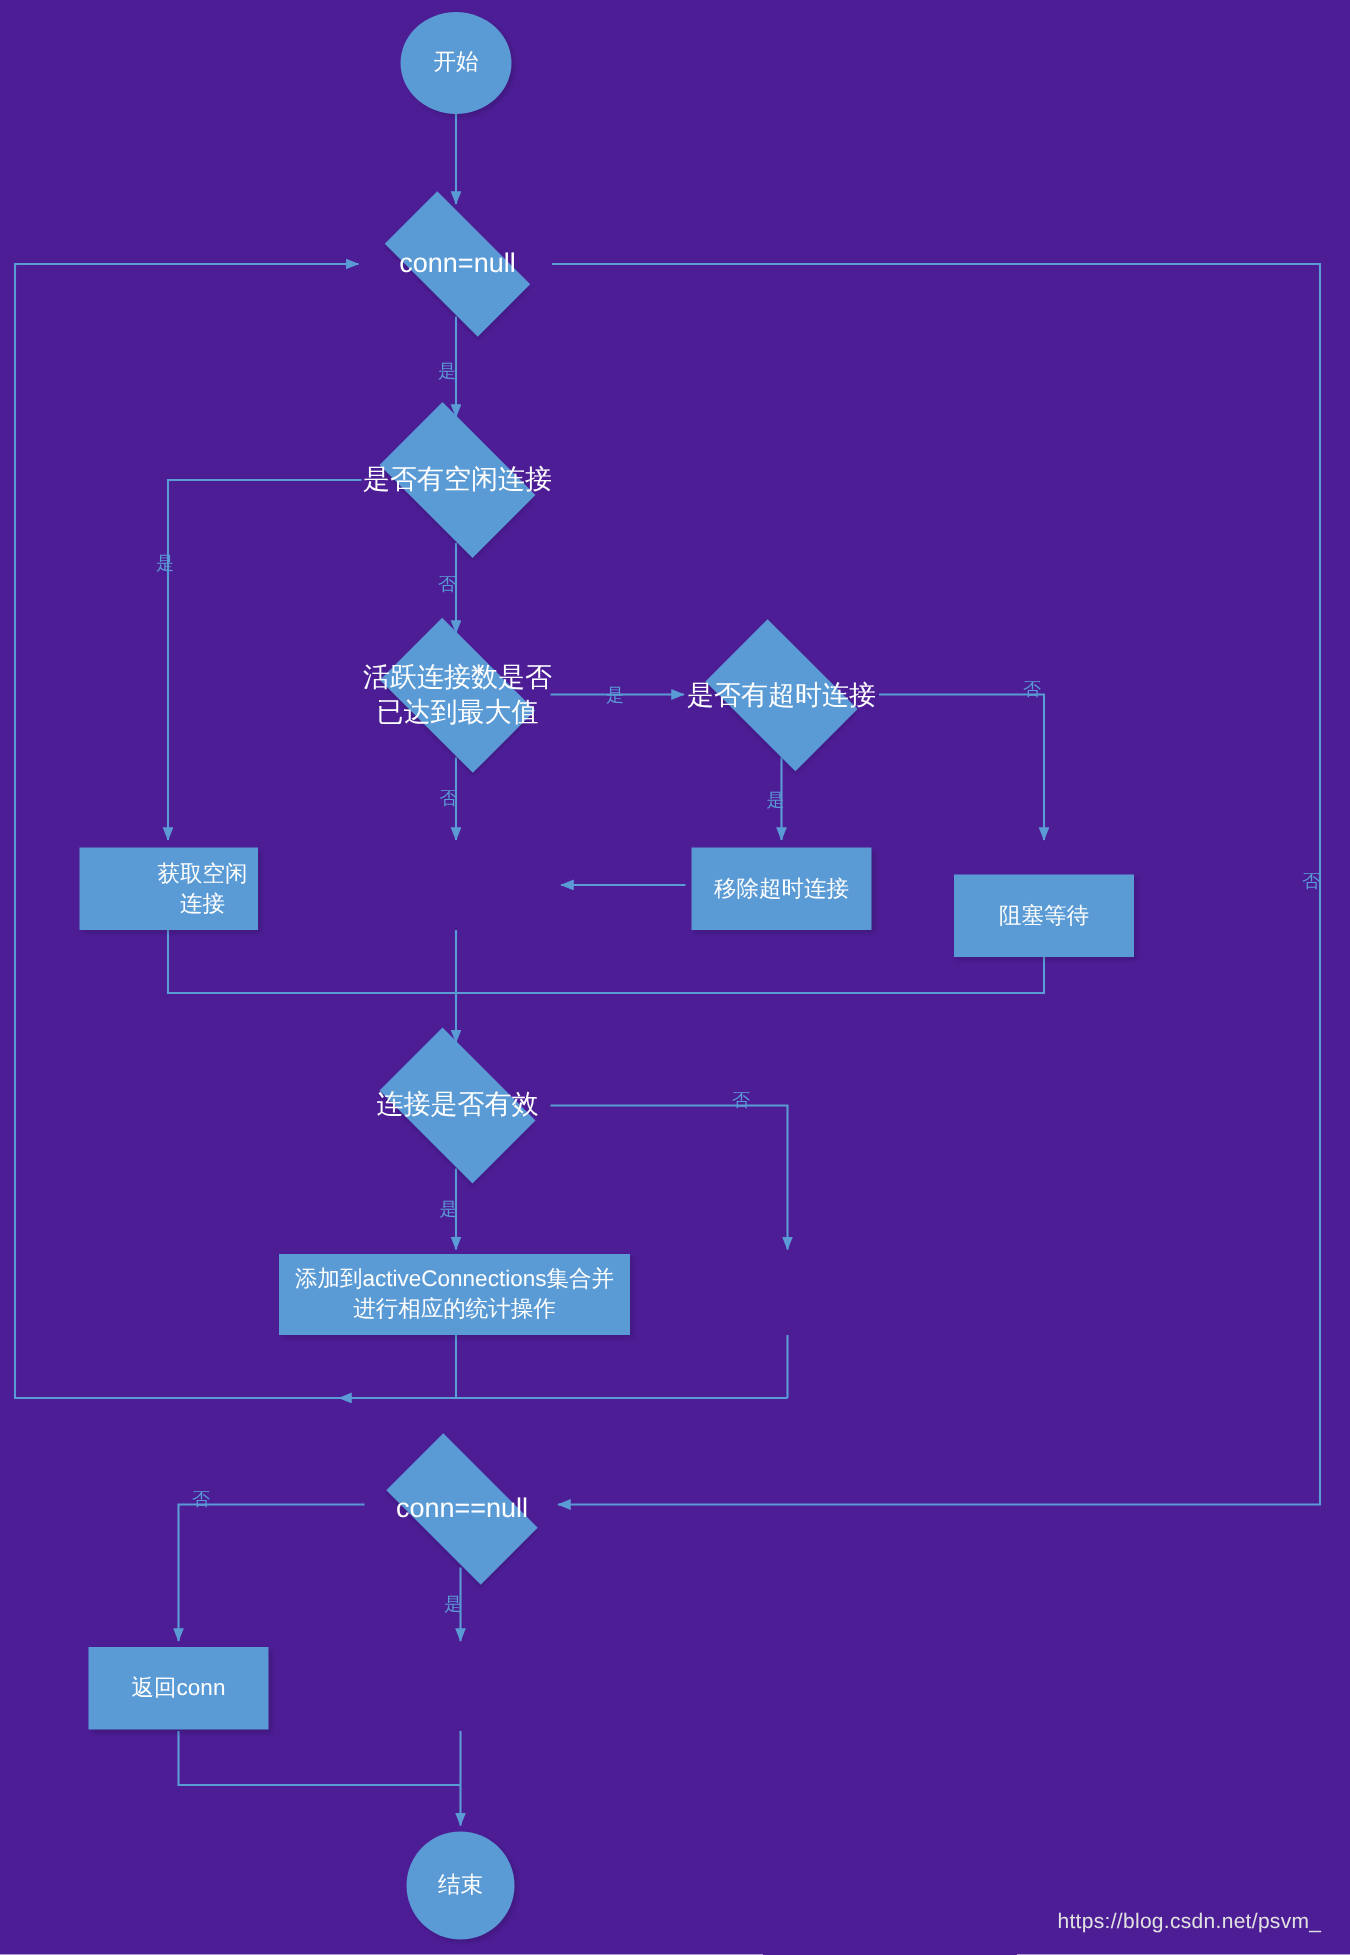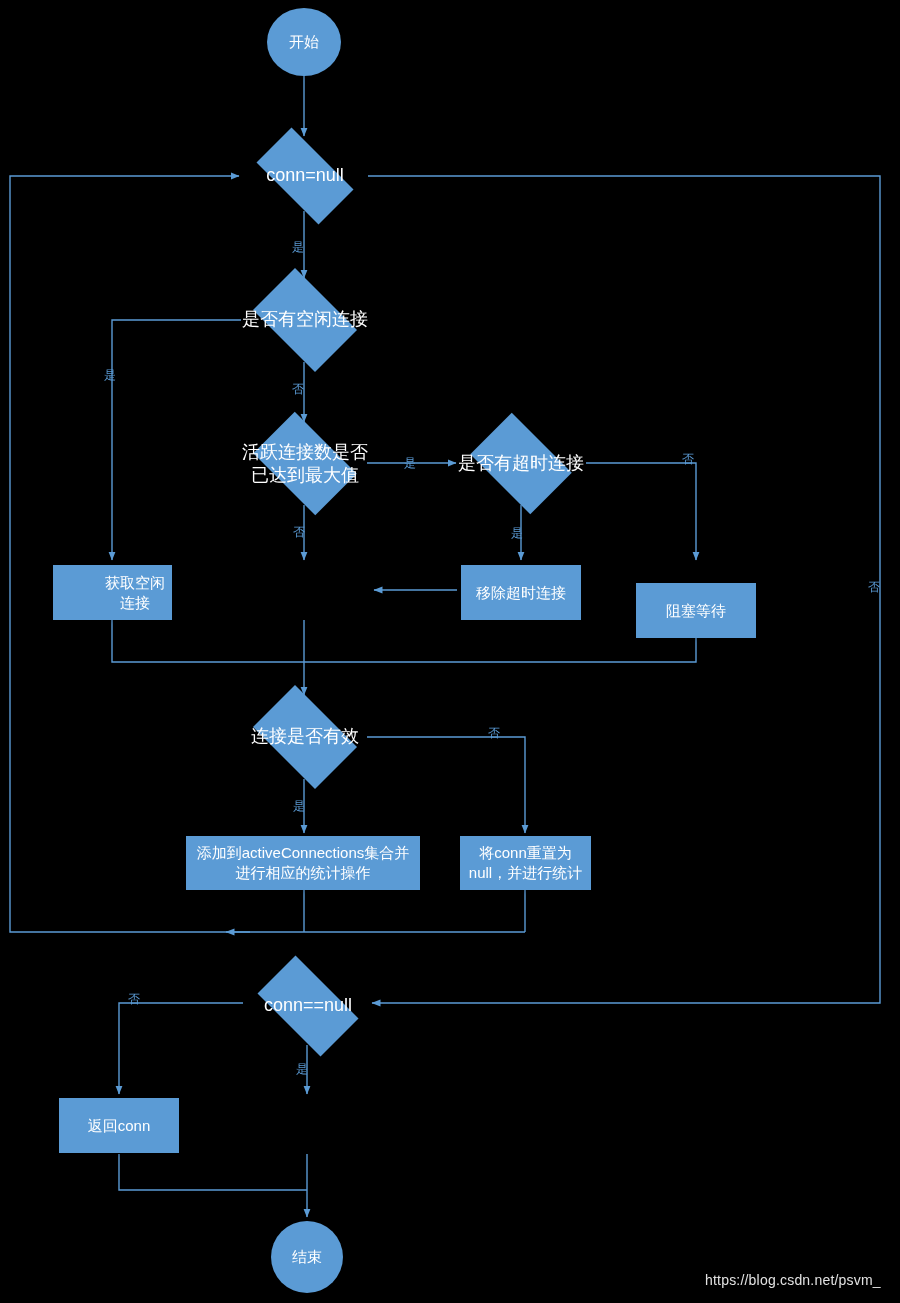--- a/index.html
+++ b/index.html
@@ -7,21 +7,21 @@
     padding: 0;
     background: #ffffff;
   }
   body {
     font-family: "Liberation Sans", "DejaVu Sans", sans-serif;
   }
   #canvas {
     position: relative;
     width: 900px;
     height: 1303px;
-    background: #000000;
+    background: #4c1d95;
     overflow: hidden;
   }
   svg#edges {
     position: absolute;
     left: 0;
     top: 0;
     width: 900px;
     height: 1303px;
   }
   .node {
@@ -195,23 +195,20 @@
 
   <div class="diamond-wrap" style="left:243px; top:695px; width:124px; height:84px;">
     <div class="diamond-shape"></div>
     <div class="diamond-label">连接是否有效</div>
   </div>
 
   <div class="node process" style="left:186px; top:836px; width:234px; height:54px; padding:0 8px;">
     <span>添加到activeConnections集合并进行相应的统计操作</span>
   </div>
 
-  <div class="node process" style="left:460px; top:836px; width:131px; height:54px; padding:0 6px;">
-    <span>将conn重置为null，并进行统计</span>
-  </div>
 
   <div class="diamond-wrap" style="left:245px; top:968px; width:126px; height:76px;">
     <div class="diamond-shape"></div>
     <div class="diamond-label">conn==null</div>
   </div>
 
   <div class="node process" style="left:59px; top:1098px; width:120px; height:55px;">
     <span>返回conn</span>
   </div>
 

